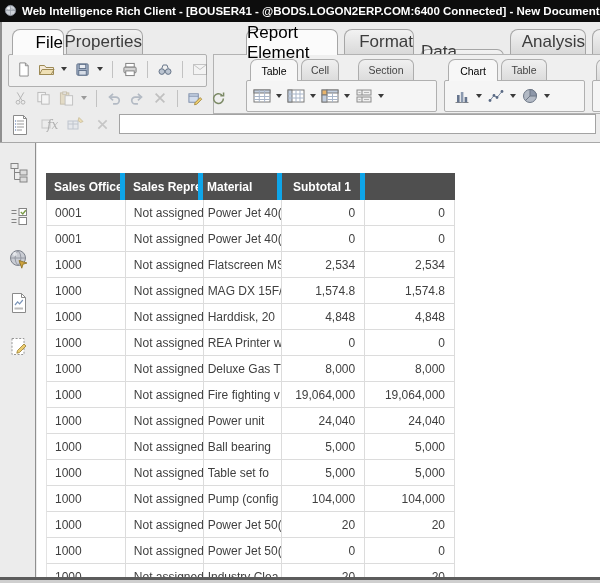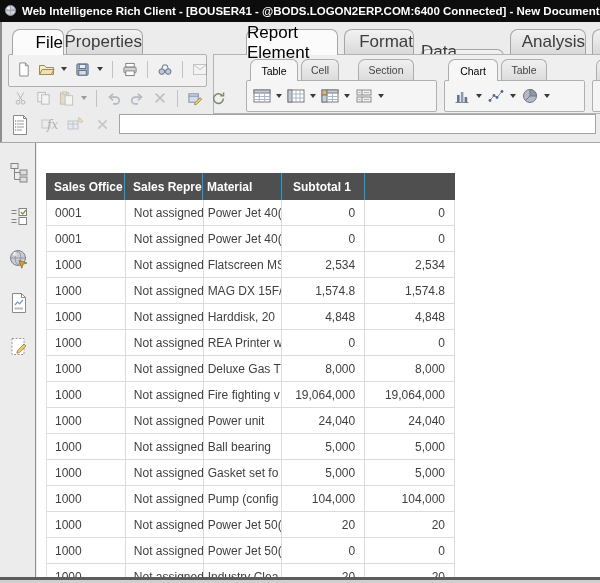--- a/index.html
+++ b/index.html
@@ -44,21 +44,21 @@
   
   .main{position:absolute;left:0;top:142px;width:600px;height:436px;border-top:1px solid #a8a8a8;box-sizing:border-box;}
   .sidebar{position:absolute;left:0;top:0;width:36px;height:436px;background:#ececec;
     border-right:1px solid #8f8f8f;box-sizing:border-box;}
   .side-btn{position:absolute;left:6px;width:26px;height:26px;display:flex;align-items:center;justify-content:center;}
   .canvas{position:absolute;left:37px;top:0;width:563px;height:435px;background:#ffffff;overflow:hidden;}
   
   .rtable{position:absolute;left:9px;top:30px;width:409px;font-size:12px;color:#3f3f3f;}
   .thead{display:flex;height:27px;background:#4f4f4f;color:#fff;font-weight:bold;}
   .th{box-sizing:border-box;display:flex;align-items:center;height:100%;
-    border-right:1px solid #0ea5e9;white-space:nowrap;overflow:hidden;}
+    border-right:5px solid #0ea5e9;white-space:nowrap;overflow:hidden;}
   .trow{display:flex;height:26px;background:#fff;border-bottom:1px solid #dcdcdc;border-left:1px solid #e3e3e3;box-sizing:border-box;}
   .td{box-sizing:border-box;display:flex;align-items:center;height:100%;
     border-right:1px solid #dcdcdc;white-space:nowrap;overflow:hidden;}
   .c0{width:79px;padding-left:8px;}
   .c1{width:78px;padding-left:8px;}
   .c2{width:79px;padding-left:4px;}
   .c3{width:83px;}
   .c4{width:90px;}
   .th.c3,.th.c4{padding-left:11px;}
   .td.num{justify-content:flex-end;padding-right:9px;}
@@ -463,21 +463,21 @@
               <div class="td c0">1000</div>
               <div class="td c1">Not assigned</div>
               <div class="td c2">Ball bearing</div>
               <div class="td c3 num">5,000</div>
               <div class="td c4 num">5,000</div>
             </div>
 
             <div class="trow">
               <div class="td c0">1000</div>
               <div class="td c1">Not assigned</div>
-              <div class="td c2">Gasket set fo</div>
+              <div class="td c2">Table set fo</div>
               <div class="td c3 num">5,000</div>
               <div class="td c4 num">5,000</div>
             </div>
 
             <div class="trow">
               <div class="td c0">1000</div>
               <div class="td c1">Not assigned</div>
               <div class="td c2">Pump (config</div>
               <div class="td c3 num">104,000</div>
               <div class="td c4 num">104,000</div>

